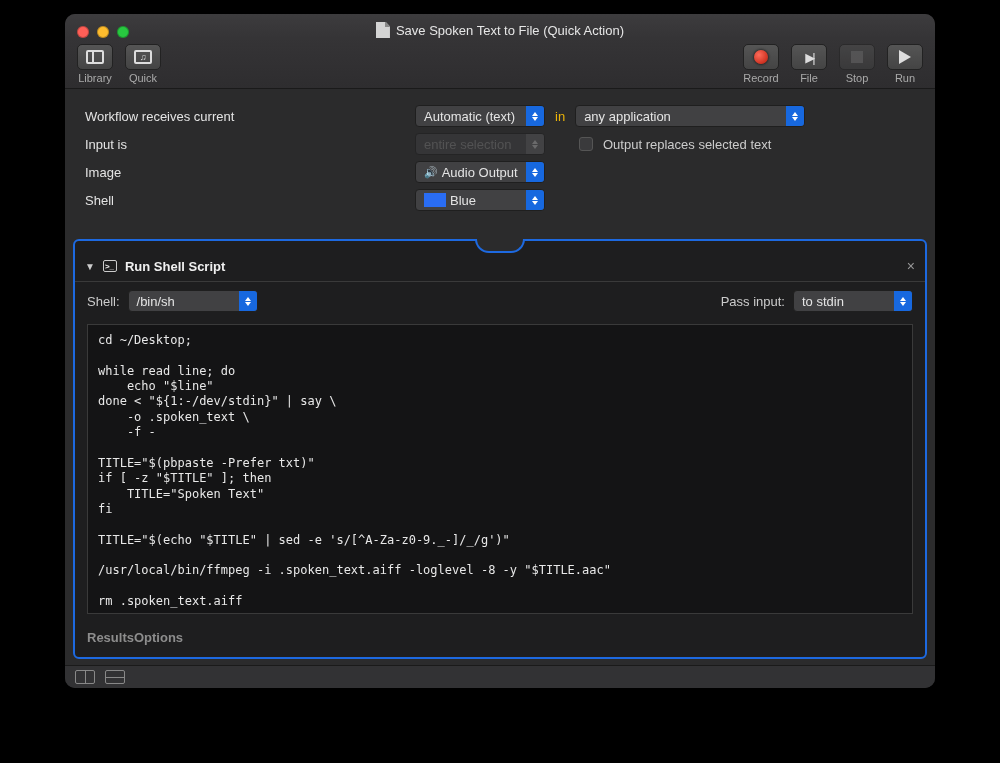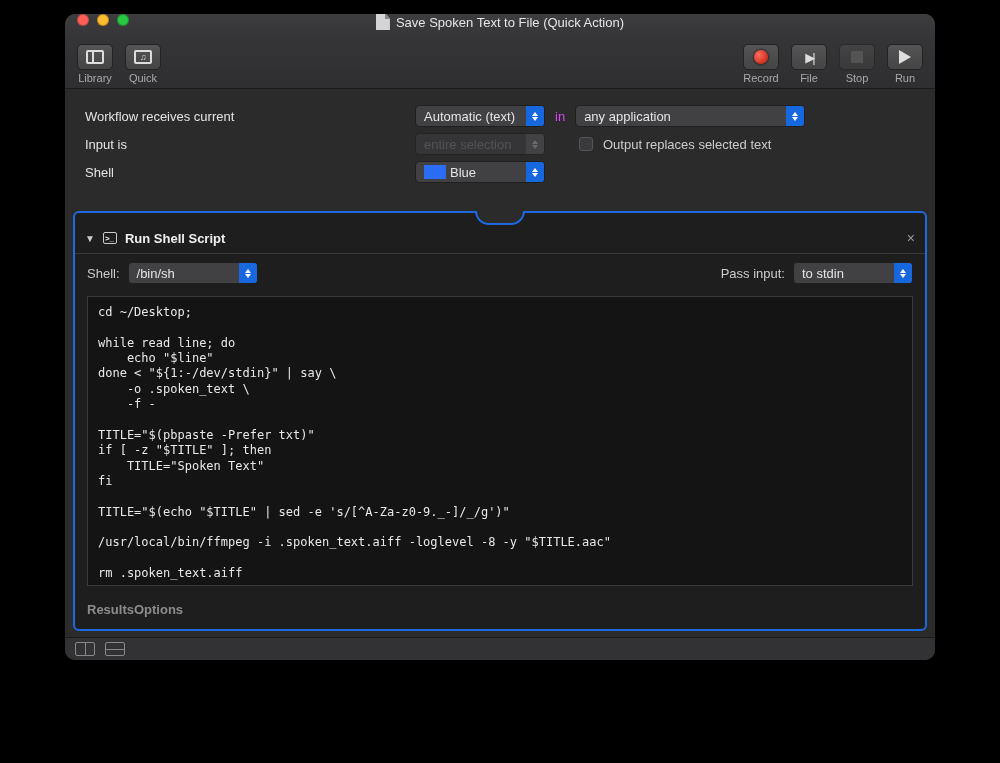--- a/index.html
+++ b/index.html
@@ -18,21 +18,21 @@
   width: 870px;
   margin-top: 14px;
   background: #2b2b2c;
   border-radius: 10px;
   box-shadow: 0 18px 50px rgba(0,0,0,0.8), 0 0 0 1px rgba(0,0,0,0.6);
   overflow: hidden;
 }
 .titlebar {
   height: 24px;
   display: flex;
-  align-items: flex-start;
+  align-items: flex-end;
   background: linear-gradient(#3d3c3e, #353436);
   position: relative;
 }
 .traffic { display: flex; gap: 8px; margin-left: 12px; }
 .dot { width: 12px; height: 12px; border-radius: 50%; box-shadow: inset 0 0 0 1px rgba(0,0,0,0.25); }
 .dot.red { background: #ff5f57; }
 .dot.yellow { background: #febc2e; }
 .dot.green { background: #28c840; }
 .title-center {
   position: absolute; left: 0; right: 0; text-align: center;
@@ -88,21 +88,21 @@
   position: absolute; right: 0; top: 0; bottom: 0; width: 18px;
   background: #1768df; border-radius: 0 3px 3px 0;
   display: flex; flex-direction: column; align-items: center; justify-content: center; gap: 1px;
 }
 .select-arrow::before, .select-arrow::after { content: ""; width: 0; height: 0; border-left: 3px solid transparent; border-right: 3px solid transparent; }
 .select-arrow::before { border-bottom: 4px solid #fff; }
 .select-arrow::after { border-top: 4px solid #fff; }
 .select.disabled { color: #7a7a7a; }
 .select.disabled .select-arrow { background: #5a5a5c; }
 .select.disabled .select-arrow::before, .select.disabled .select-arrow::after { border-bottom-color:#aaa; border-top-color:#aaa; }
-.in-text { color: #d946ef; }
+.in-text { color: #eab308; }
 .checkbox { width: 14px; height: 14px; border: 1px solid #555; border-radius: 3px; background: #3a3a3c; }
 .color-swatch { width: 22px; height: 14px; background: #2a6df4; margin-right: 4px; display: inline-block; }
 .audio-icon { font-size: 11px; margin-right: 4px; }
 
 .connector-zone { position: relative; height: 10px; }
 .connector-notch {
   position: absolute; left: 50%; transform: translateX(-50%);
   top: -2px; width: 50px; height: 14px;
   border: 2px solid #1d69e0; border-top: none;
   border-radius: 0 0 28px 28px;
@@ -220,20 +220,28 @@
       <span class="config-label">Input is</span>
       <div class="select small disabled">
         <span>entire selection</span>
         <span class="select-arrow"></span>
       </div>
       <span style="width:14px"></span>
       <span class="checkbox"></span>
       <span>Output replaces selected text</span>
     </div>
     <div class="config-row">
+      <span class="config-label">Image</span>
+      <div class="select small">
+        <span class="audio-icon">🔊</span>
+        <span>Audio Output</span>
+        <span class="select-arrow"></span>
+      </div>
+    </div>
+    <div class="config-row">
       <span class="config-label">Shell</span>
       <div class="select small">
         <span class="color-swatch"></span>
         <span>Blue</span>
         <span class="select-arrow"></span>
       </div>
     </div>
   </div>
 
   <div class="workflow-area">

